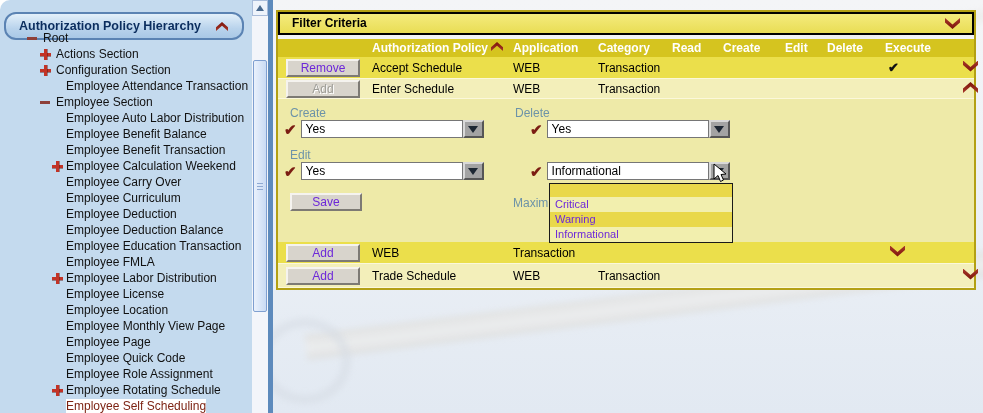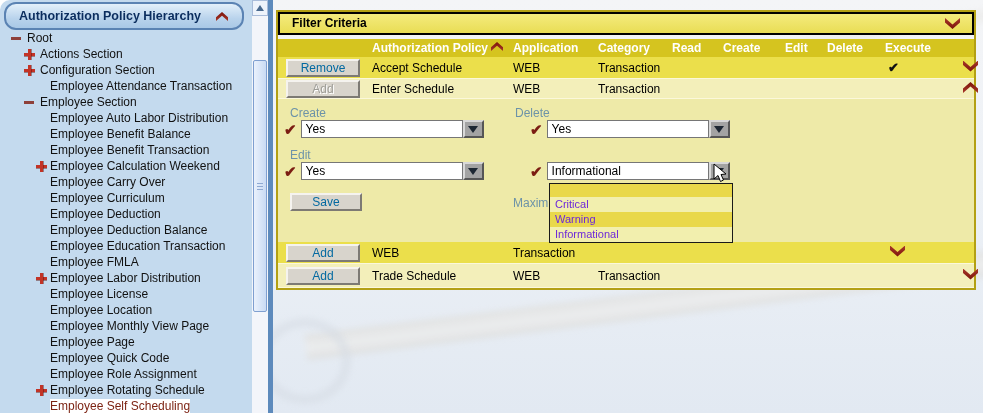--- a/index.html
+++ b/index.html
@@ -2,27 +2,27 @@
 <html><head>
 <meta charset="utf-8">
 <style>
   * { margin:0; padding:0; box-sizing:border-box; }
   html,body { width:983px; height:413px; overflow:hidden; }
   body { position:relative; font-family:"Liberation Sans", sans-serif; background:#ffffff; }
 
   
   .sidebar { position:absolute; left:0; top:0; width:252px; height:413px;
              background:#c4daee; border-top-left-radius:10px; }
-  .sb-header { position:absolute; left:4px; top:2px; width:240px; height:28px;
+  .sb-header { position:absolute; left:4px; top:12px; width:240px; height:28px;
                border:2px solid #5b83b3; border-radius:12px;
                background:linear-gradient(180deg,#e3f0fa 0%,#b9d3ec 60%,#a9c8e6 100%);
                display:flex; align-items:center; }
   .sb-title { padding-left:13px; font-size:12.5px; font-weight:bold; color:#0b2d5e; flex:1;
               white-space:nowrap; }
-  .tree { position:absolute; left:0; top:30px; width:252px; }
+  .tree { position:absolute; left:0; top:30px; width:252px;padding-left:16px; }
   .tree-item { position:relative; height:16px; font-size:12px; line-height:16px; color:#111;
                white-space:nowrap; cursor:default; }
   .indent-0 { padding-left:27px; } .indent-1 { padding-left:40px; } .indent-2 { padding-left:50px; }
   .ticon { position:absolute; display:block; }
   .ticon.ti-0 { left:11px; } .ticon.ti-1 { left:24px; } .ticon.ti-2 { left:36px; }
   .ticon.minus { top:7px; width:10px; height:3px; background:#8e403a; }
   .ticon.plus  { top:3px; width:11px; height:11px; }
   .ticon.plus::before { content:""; position:absolute; left:0; top:4px; width:11px; height:3px;
                         background:#c23326; box-shadow:0 1px 0 rgba(90,15,8,.45); }
   .ticon.plus::after  { content:""; position:absolute; left:4px; top:0; width:3px; height:11px;
@@ -67,21 +67,21 @@
               align-items:center; }
   .thead { height:18px; background:#d5c41f; color:#fff; font-size:12px; font-weight:bold; }
   .thead > div { padding-left:6px; white-space:nowrap; }
   .trow { font-size:12px; color:#000; }
   .trow > div { padding-left:6px; white-space:nowrap; }
   .trow .cell-btn { padding-left:8px; }
   .row-gold { background:#ebdf4b; border-bottom:1px solid #fbf8da; }
   .row-pale { background:#f3efba; border-bottom:1px solid #fbf8da; }
   .r0 { height:22px; } .r1 { height:20px; } .r2 { height:22px; } .r3 { height:24px; }
 
-  .btn95 { display:inline-block; background:#d8d4cc; color:#0369a1; font-size:12px; text-align:center;
+  .btn95 { display:inline-block; background:#d8d4cc; color:#6d28d9; font-size:12px; text-align:center;
            width:74px; height:18px; line-height:15px; font-family:"Liberation Sans",sans-serif;
            border-top:2px solid #f5f3ef; border-left:2px solid #f5f3ef;
            border-right:2px solid #7d7a74; border-bottom:2px solid #7d7a74; cursor:default; }
   .btn95.disabled { color:#9f9e98; text-shadow:1px 1px 0 #ffffff; }
 
   .vee { display:inline-block; width:15px; height:11px;
          background:linear-gradient(180deg,#a63729 0%,#7d140a 100%);
          clip-path:polygon(0 0,50% 58%,100% 0,100% 42%,50% 100%,0 42%); }
   .vee.up { transform:scaleY(-1); }
   .vee.small { width:12px; height:9px; vertical-align:1px; margin-left:3px; }

